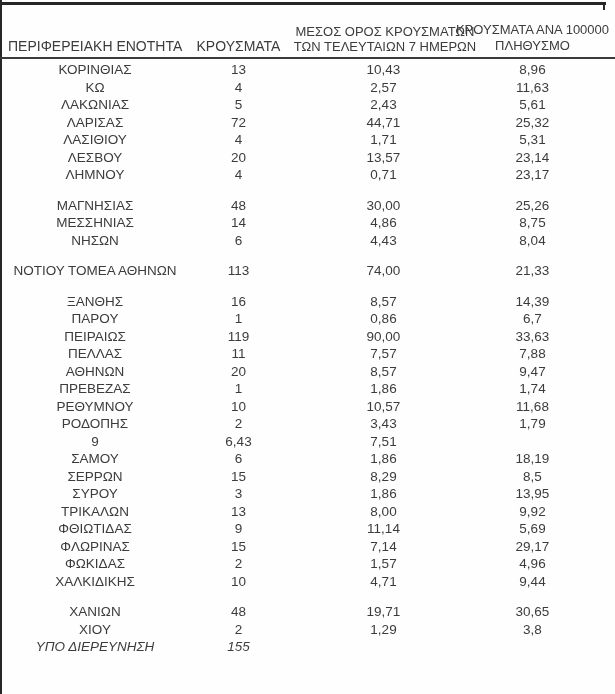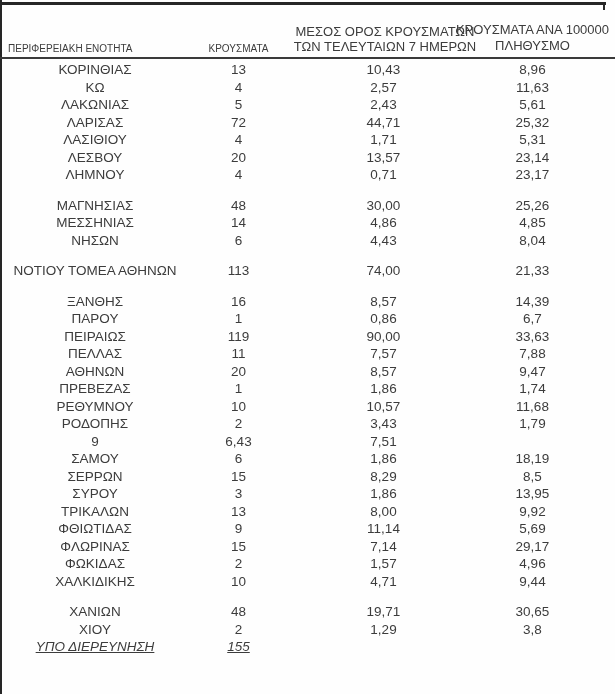--- a/index.html
+++ b/index.html
@@ -20,37 +20,37 @@
   .edge-left  { position: absolute; left: 0; top: 0; width: 2px; height: 694px; background: #262626; }
   .edge-top   { position: absolute; left: 0; top: 2px; width: 606px; height: 3px; background: #262626; }
   .edge-tick  { position: absolute; left: 603px; top: 2px; width: 2px; height: 8px; background: #262626; }
 
   
   .thead {
     position: absolute; left: 0; top: 0;
     width: 615px; height: 59px;
     border-bottom: 2px solid #3a3a3a;
   }
-  .th { position: absolute; bottom: 3px; white-space: nowrap; font-size: 10px; color: #3c3c3c; }
+  .th { position: absolute; bottom: 3px; white-space: nowrap; font-size: 14px; color: #3c3c3c; }
   .th-region  { left: 8px; text-align: left; }
   .th-cases   { left: 190px; width: 97px; text-align: center; }
   .th-avg     { left: 285px; width: 200px; text-align: center; font-size: 13px; line-height: 14.5px; }
   .th-per100k { left: 430px; width: 205px; text-align: center; font-size: 13px; line-height: 16px; }
 
   
   .tbody { position: absolute; left: 0; top: 61px; width: 533px; }
   .row {
     display: grid;
     grid-template-columns: 190px 97px 193px 105px 30px;
     height: 17.5px;
     align-items: center;
     font-size: 13.5px;
   }
   .row .cell { text-align: center; white-space: nowrap; }
-  .row.italic { font-style: italic; text-decoration: underline; }
+  .row.italic { font-style: italic; }
   .spacer-row { height: 13px; }
 </style>
 </head>
 <body>
 
 <div class="page">
 
   <div class="edge-left"></div>
   <div class="edge-top"></div>
   <div class="edge-tick"></div>
@@ -123,21 +123,21 @@
         <div class="cell">ΜΑΓΝΗΣΙΑΣ</div>
         <div class="cell">48</div>
         <div class="cell">30,00</div>
         <div class="cell">25,26</div>
         <div class="cell"></div>
       </div>
       <div class="row">
         <div class="cell">ΜΕΣΣΗΝΙΑΣ</div>
         <div class="cell">14</div>
         <div class="cell">4,86</div>
-        <div class="cell">4,85</div>
+        <div class="cell">8,75</div>
         <div class="cell"></div>
       </div>
       <div class="row">
         <div class="cell">ΝΗΣΩΝ</div>
         <div class="cell">6</div>
         <div class="cell">4,43</div>
         <div class="cell">8,04</div>
         <div class="cell"></div>
       </div>
       <div class="spacer-row"></div>

